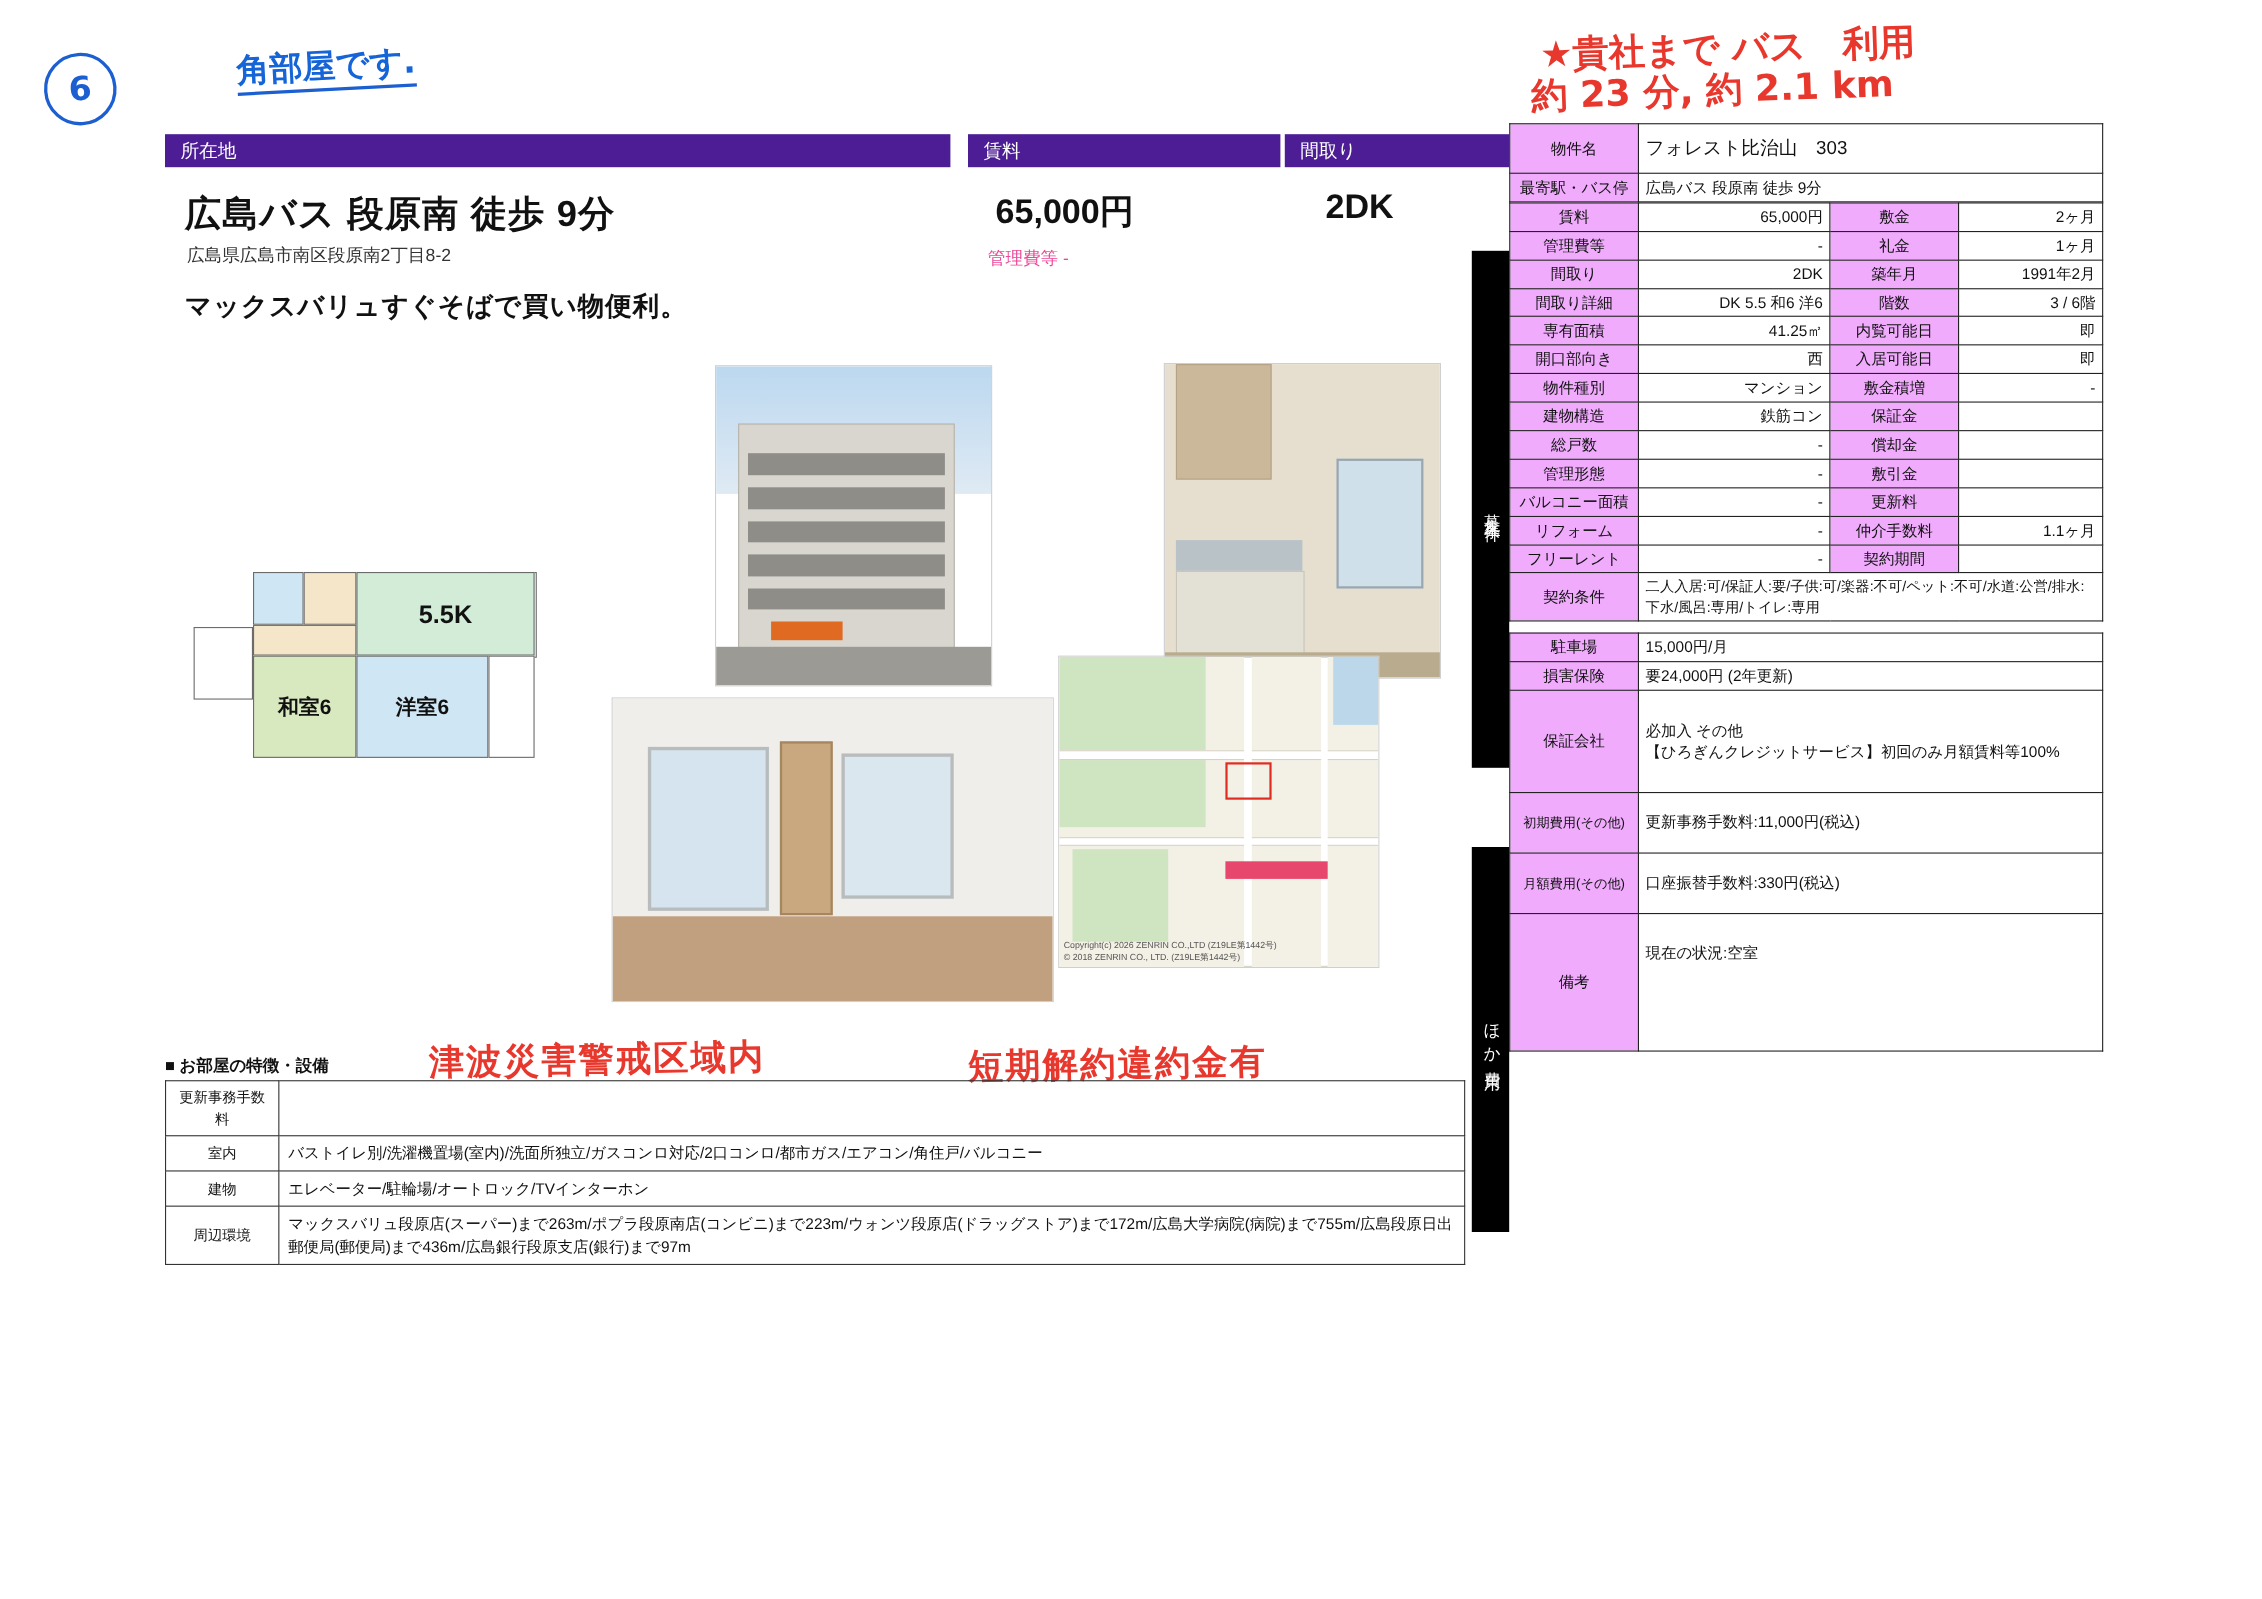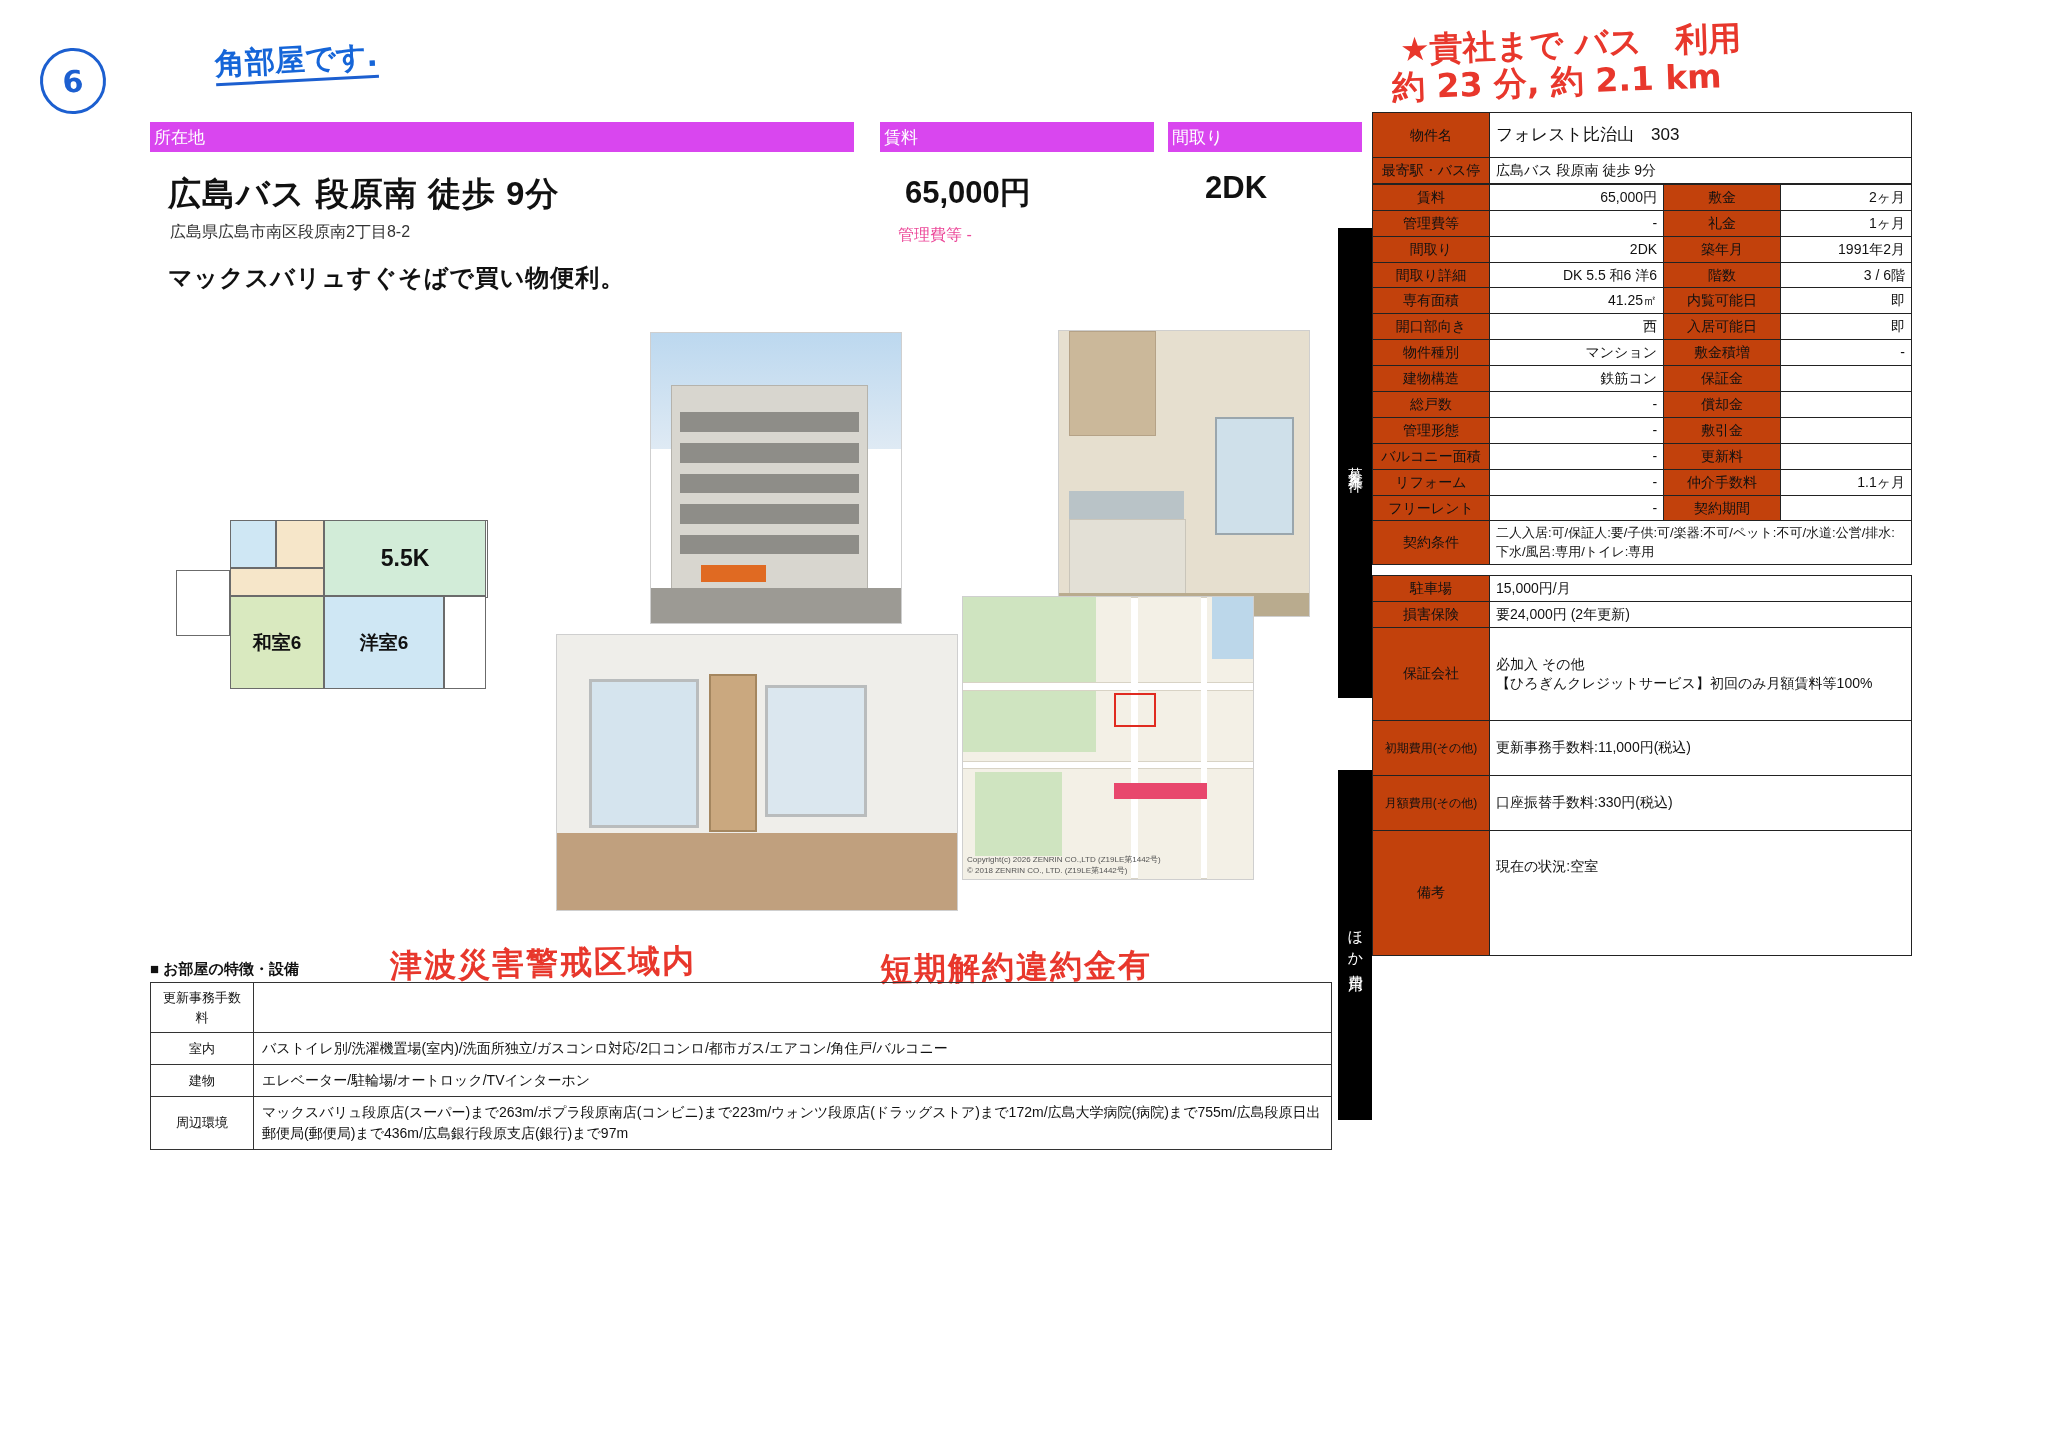--- a/index.html
+++ b/index.html
@@ -33,22 +33,22 @@
   .hand-kado .u{border-bottom:3px solid #1c5fd0;padding-bottom:2px;}
 
   .hand-star{left:1400px;top:22px;font-size:33px;color:#e8372c;transform:rotate(-2deg);}
   .hand-bus{left:1392px;top:60px;font-size:33px;color:#e8372c;transform:rotate(-2deg);}
 
   .hand-tsunami{left:390px;top:942px;font-size:32px;color:#e8372c;letter-spacing:2px;transform:rotate(-1deg);}
   .hand-tanki{left:880px;top:946px;font-size:32px;color:#e8372c;letter-spacing:2px;transform:rotate(-1deg);}
 
   
   .green-bar{
-    position:absolute;background:#d946ef;color:#ffffff;
-    font-size:17px;display:flex;align-items:center;padding-left:4px;
+    position:absolute;background:#4c1d95;color:#ffffff;
+    font-size:17px;display:flex;align-items:center;padding-left:14px;
     height:30px;
   }
   #bar-address{left:150px;top:122px;width:700px;}
   #bar-rent{left:880px;top:122px;width:270px;}
   #bar-layout{left:1168px;top:122px;width:190px;}
 
   .addr-main{position:absolute;left:168px;top:172px;font-size:33px;font-weight:700;letter-spacing:1px;}
   .addr-sub{position:absolute;left:170px;top:222px;font-size:16px;color:#333;}
   .catch{position:absolute;left:168px;top:262px;font-size:24px;font-weight:700;letter-spacing:1px;}
 
@@ -111,21 +111,21 @@
   .feat-title{position:absolute;left:150px;top:960px;font-size:15px;font-weight:700;}
   #feature-table{position:absolute;left:150px;top:982px;width:1182px;border-collapse:collapse;}
   #feature-table td{border:1px solid #333;font-size:14px;padding:5px 8px;vertical-align:middle;line-height:1.5;}
   #feature-table td.lbl{width:86px;text-align:center;font-size:13px;}
 
   
   .right{position:absolute;left:1372px;top:112px;width:540px;}
   .r-tbl{border-collapse:collapse;width:100%;}
   .r-tbl td{border:1px solid #222;font-size:14px;padding:3px 6px;line-height:1.35;}
   .r-name td{height:38px;}
-  .lbl-c{background:#c2410c;text-align:center;width:104px;font-size:13px;}
+  .lbl-c{background:#f0abfc;text-align:center;width:104px;font-size:13px;}
   .val-r{text-align:right;}
   .val-l{text-align:left;}
   .sidebar-v{
     position:absolute;background:#000;color:#fff;
     writing-mode:vertical-rl;text-orientation:upright;
     display:flex;align-items:center;justify-content:center;
     font-size:15px;letter-spacing:4px;
   }
   #side-bosyu{left:1338px;top:228px;width:34px;height:470px;}
   #side-hoka{left:1338px;top:770px;width:34px;height:350px;}

